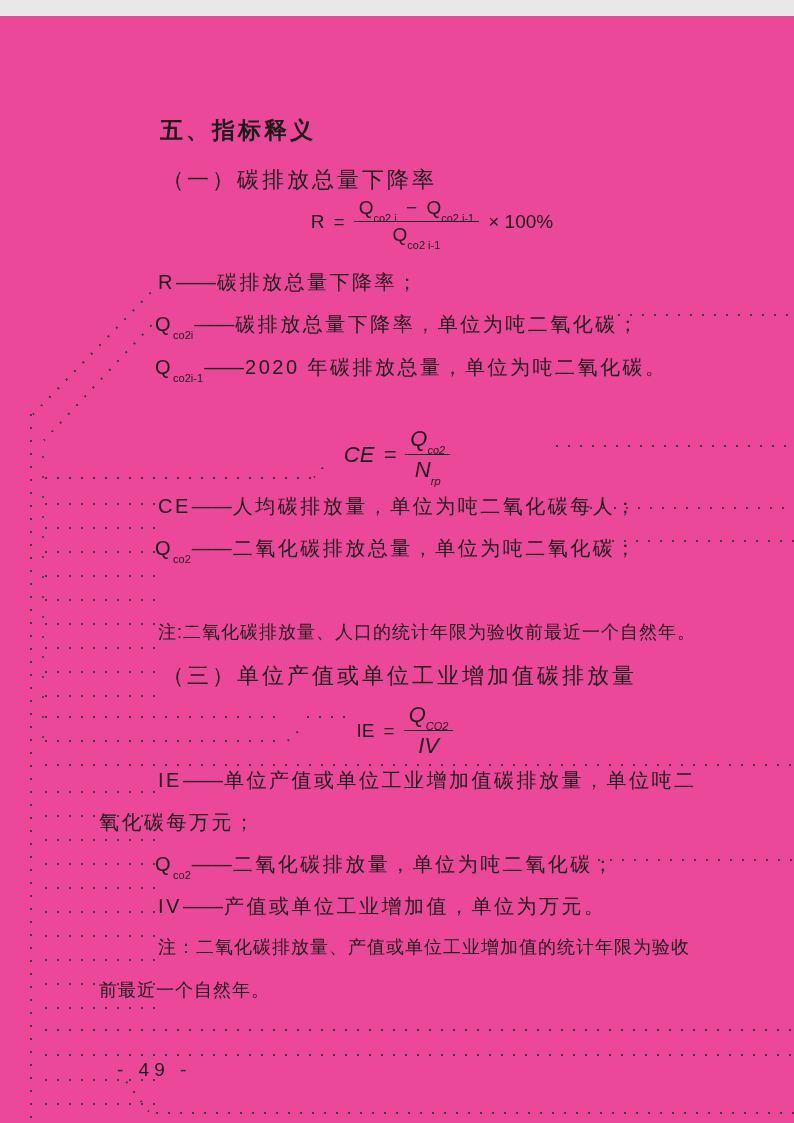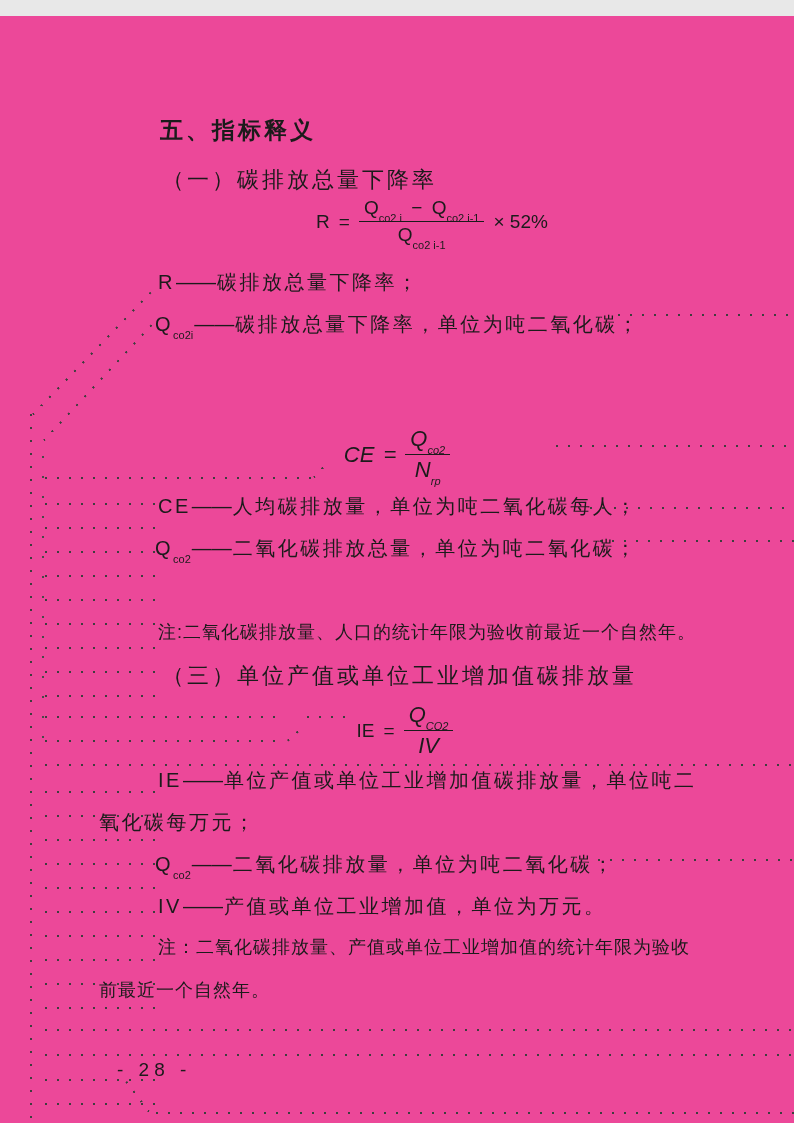--- a/index.html
+++ b/index.html
@@ -100,31 +100,34 @@
     <span class="frac">
       <span class="num">
         <span>Q</span><sub class="ss">co2 i</sub>
         <span class="op">−</span>
         <span>Q</span><sub class="ss">co2 i-1</sub>
       </span>
       <span class="den">
         <span>Q</span><sub class="ss">co2 i-1</sub>
       </span>
     </span>
-    <span>× 52%</span>
+    <span>× 100%</span>
   </div>
 
   <div class="line body" style="top:254px;left:158px">
     <span>R</span><span class="dash">——</span><span>碳排放总量下降率；</span>
   </div>
 
   <div class="line body" style="top:296px;left:155px">
     <span>Q</span><sub class="ss">co2i</sub><span class="dash">——</span><span>碳排放总量下降率，单位为吨二氧化碳；</span>
   </div>
 
+  <div class="line body" style="top:339px;left:155px">
+    <span>Q</span><sub class="ss">co2i-1</sub><span class="dash">——</span><span>2020 年碳排放总量，单位为吨二氧化碳。</span>
+  </div>
 
 
   <div class="formula f-big ital" style="top:410px">
     <span>CE</span>
     <span>=</span>
     <span class="frac">
       <span class="num">
         <span>Q</span><sub class="ss">co2</sub>
       </span>
       <span class="den">
@@ -170,15 +173,15 @@
   </div>
 
   <div class="line body" style="top:878px;left:158px">
     <span>IV</span><span class="dash">——</span><span>产值或单位工业增加值，单位为万元。</span>
   </div>
 
   <div class="line note" style="top:920px;left:158px">注：二氧化碳排放量、产值或单位工业增加值的统计年限为验收</div>
 
   <div class="line note" style="top:963px;left:99px">前最近一个自然年。</div>
 
-  <div class="line pagenum" style="top:1042px;left:117px">- 28 -</div>
+  <div class="line pagenum" style="top:1042px;left:117px">- 49 -</div>
 
 </div>
 
 </body></html>

